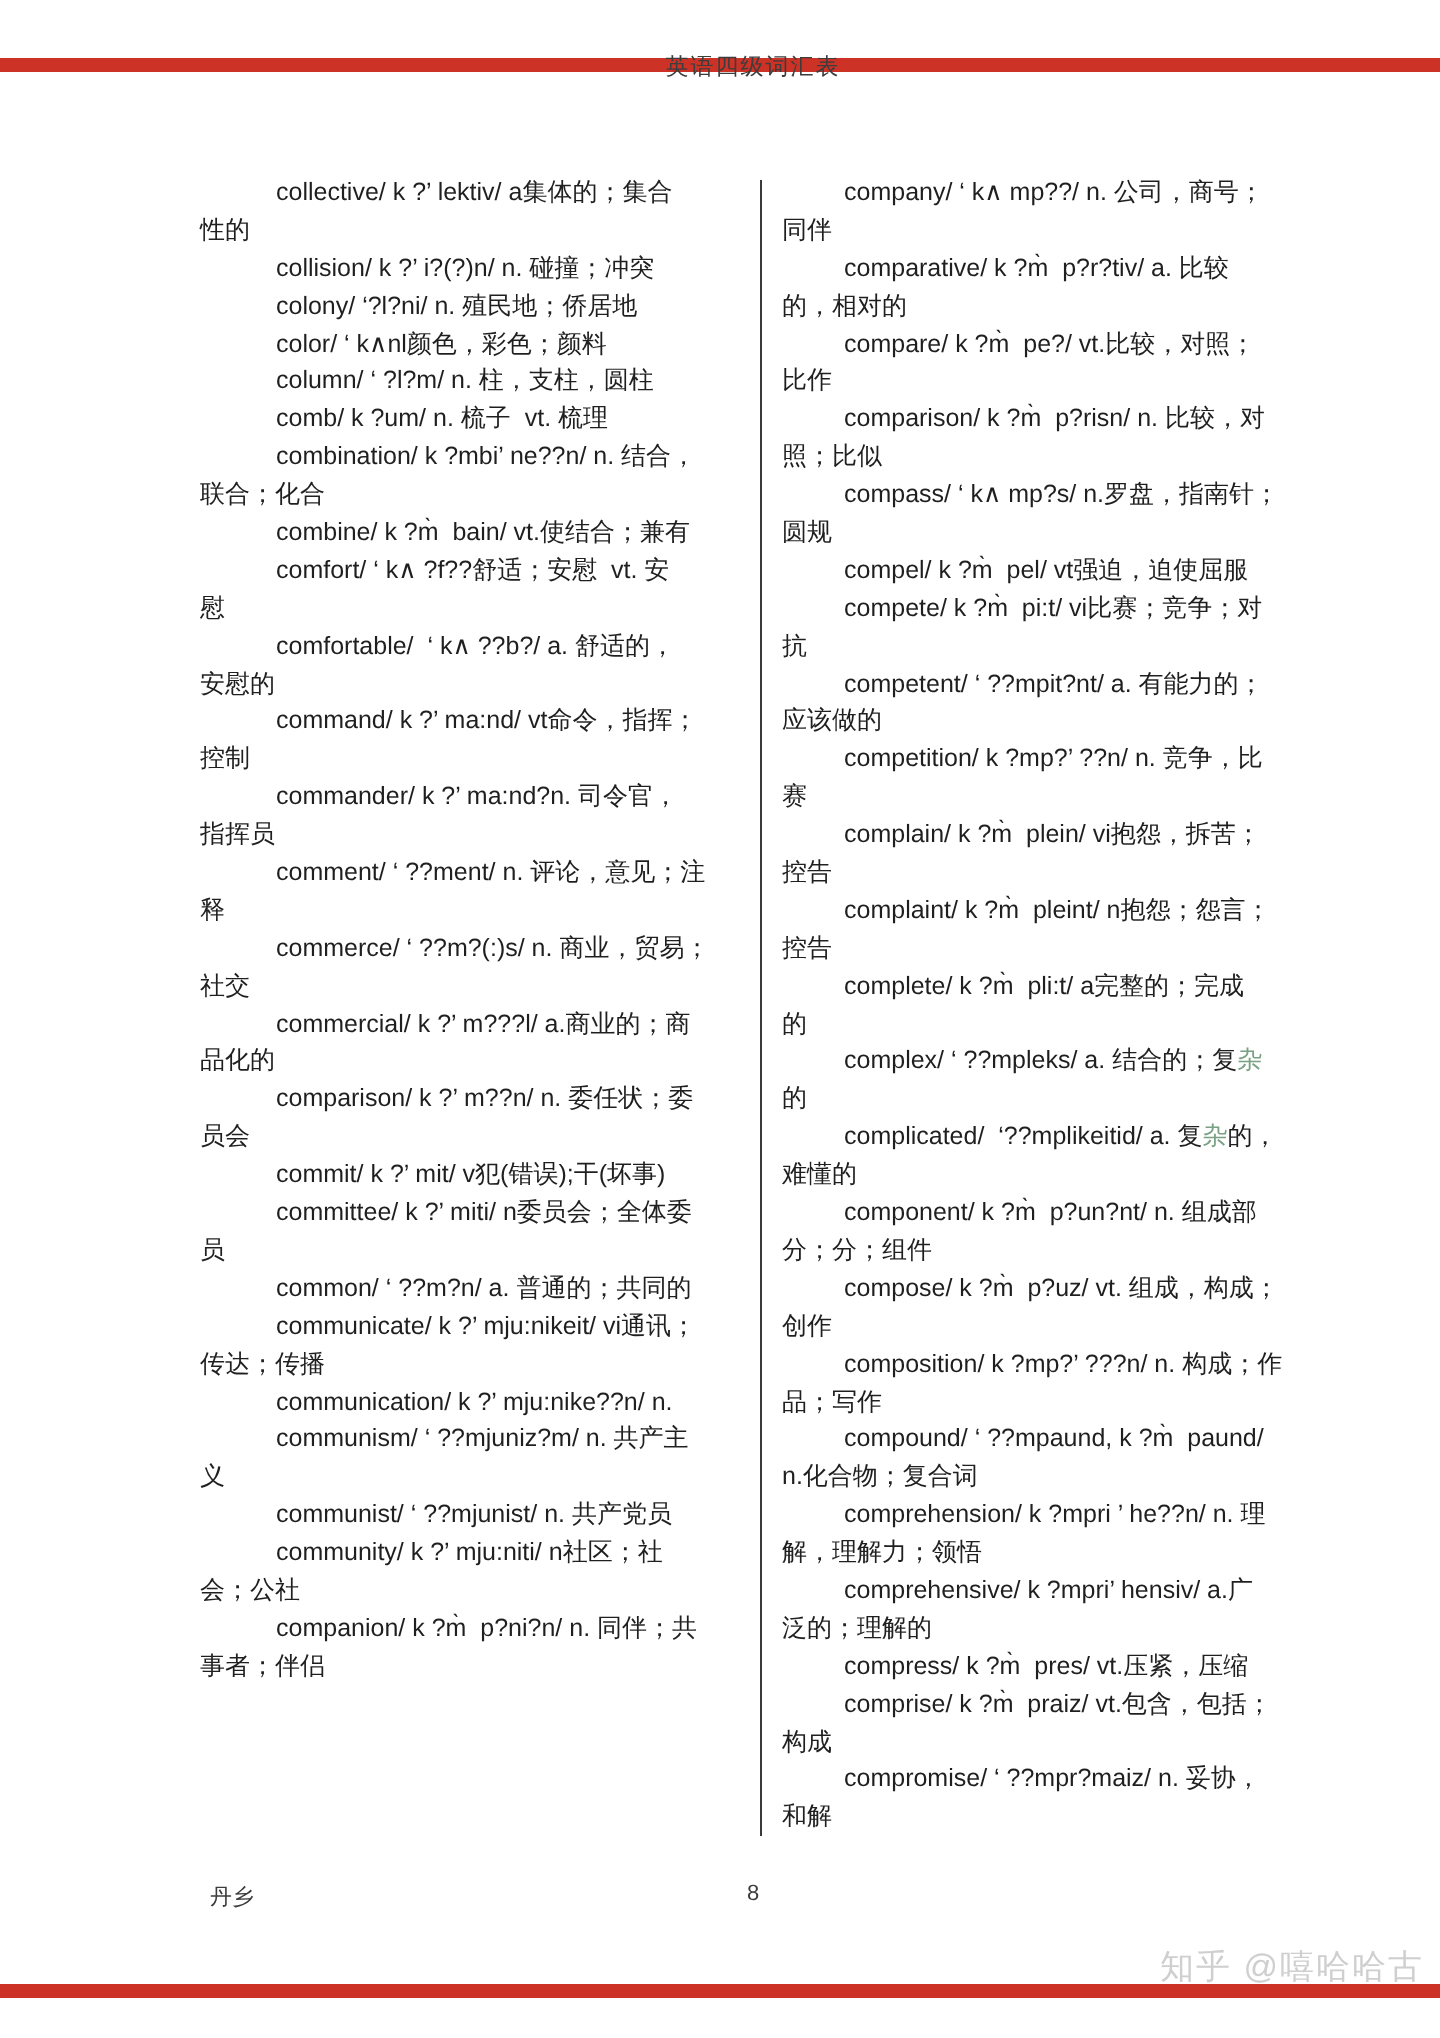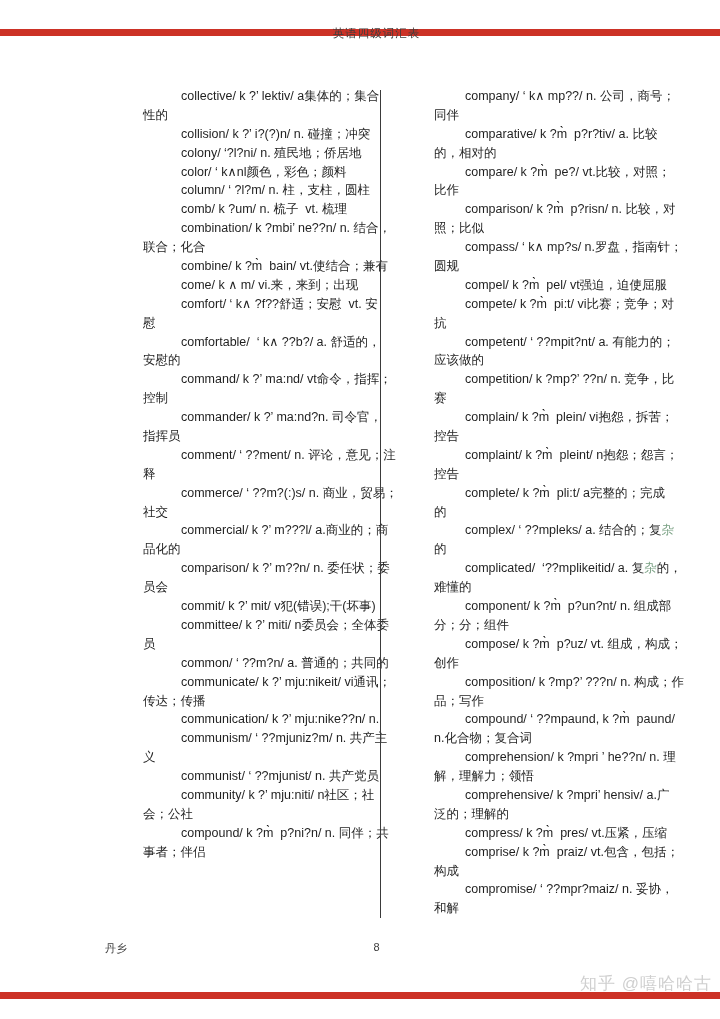--- a/index.html
+++ b/index.html
@@ -11,21 +11,21 @@
     font-family:"Liberation Sans","DejaVu Sans",sans-serif;
     color:#1f1f1f;
   }
   .red-bar{position:absolute;left:0;width:720px;height:7px;background:var(--accent,#cc3226);}
   .red-bar.top{top:29px;}
   .red-bar.bottom{top:992px;}
   .header{
     position:absolute;top:26px;left:100px;width:553px;
     text-align:center;font-size:11.5px;color:#3d3d3d;letter-spacing:1px;
   }
-  .col{position:absolute;top:87px;font-size:12.5px;line-height:18.9px;margin-left:43px;}
+  .col{position:absolute;top:87px;font-size:12.5px;line-height:18.9px;}
   .col .line{white-space:pre;height:18.9px;}
   .col-left{left:100px;width:278px;}
   .col-right{left:391px;width:260px;}
   .col-left .line.indent{padding-left:38px;}
   .col-right .line.indent{padding-left:31px;}
   .divider{position:absolute;left:380px;top:90px;width:1px;height:828px;background:var(--divider,#3a3a3a);}
   .hl{color:var(--hl,#7aa184);}
   .footer-left{position:absolute;left:105px;top:941px;font-size:11px;color:#3c3c3c;}
   .footer-page{position:absolute;left:100px;top:941px;width:553px;text-align:center;font-size:11px;color:#3c3c3c;}
   .watermark{
@@ -47,21 +47,20 @@
       <div class="line indent">collective/ k ?’ lektiv/ a集体的；集合</div>
       <div class="line">性的</div>
       <div class="line indent">collision/ k ?’ i?(?)n/ n. 碰撞；冲突</div>
       <div class="line indent">colony/ ‘?l?ni/ n. 殖民地；侨居地</div>
       <div class="line indent">color/ ‘ k∧nl颜色，彩色；颜料</div>
       <div class="line indent">column/ ‘ ?l?m/ n. 柱，支柱，圆柱</div>
       <div class="line indent">comb/ k ?um/ n. 梳子  vt. 梳理</div>
       <div class="line indent">combination/ k ?mbi’ ne??n/ n. 结合，</div>
       <div class="line">联合；化合</div>
       <div class="line indent">combine/ k ?m̀  bain/ vt.使结合；兼有</div>
-      <div class="line indent">come/ k ∧ m/ vi.来，来到；出现</div>
       <div class="line indent">comfort/ ‘ k∧ ?f??舒适；安慰  vt. 安</div>
       <div class="line">慰</div>
       <div class="line indent">comfortable/  ‘ k∧ ??b?/ a. 舒适的，</div>
       <div class="line">安慰的</div>
       <div class="line indent">command/ k ?’ ma:nd/ vt命令，指挥；</div>
       <div class="line">控制</div>
       <div class="line indent">commander/ k ?’ ma:nd?n. 司令官，</div>
       <div class="line">指挥员</div>
       <div class="line indent">comment/ ‘ ??ment/ n. 评论，意见；注</div>
       <div class="line">释</div>
@@ -76,21 +75,21 @@
       <div class="line">员</div>
       <div class="line indent">common/ ‘ ??m?n/ a. 普通的；共同的</div>
       <div class="line indent">communicate/ k ?’ mju:nikeit/ vi通讯；</div>
       <div class="line">传达；传播</div>
       <div class="line indent">communication/ k ?’ mju:nike??n/ n.</div>
       <div class="line indent">communism/ ‘ ??mjuniz?m/ n. 共产主</div>
       <div class="line">义</div>
       <div class="line indent">communist/ ‘ ??mjunist/ n. 共产党员</div>
       <div class="line indent">community/ k ?’ mju:niti/ n社区；社</div>
       <div class="line">会；公社</div>
-      <div class="line indent">compound/ k ?m̀  p?ni?n/ n. 同伴；共</div>
+      <div class="line indent">companion/ k ?m̀  p?ni?n/ n. 同伴；共</div>
       <div class="line">事者；伴侣</div>
     </div>
   <div class="divider"></div>
   <div class="col col-right" id="col-right">
       <div class="line indent">company/ ‘ k∧ mp??/ n. 公司，商号；</div>
       <div class="line">同伴</div>
       <div class="line indent">comparative/ k ?m̀  p?r?tiv/ a. 比较</div>
       <div class="line">的，相对的</div>
       <div class="line indent">compare/ k ?m̀  pe?/ vt.比较，对照；</div>
       <div class="line">比作</div>

